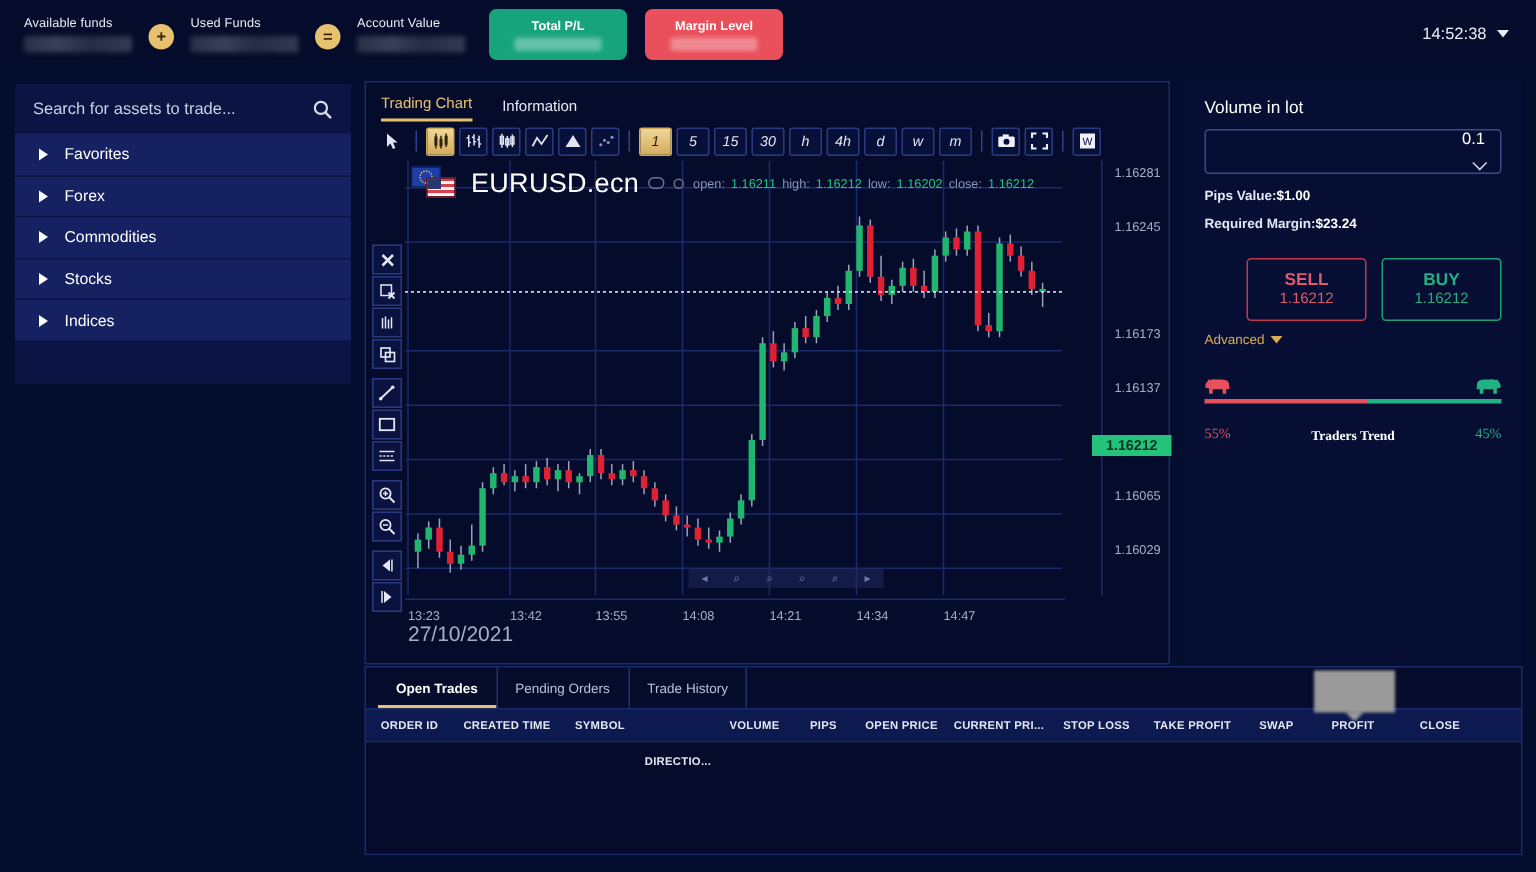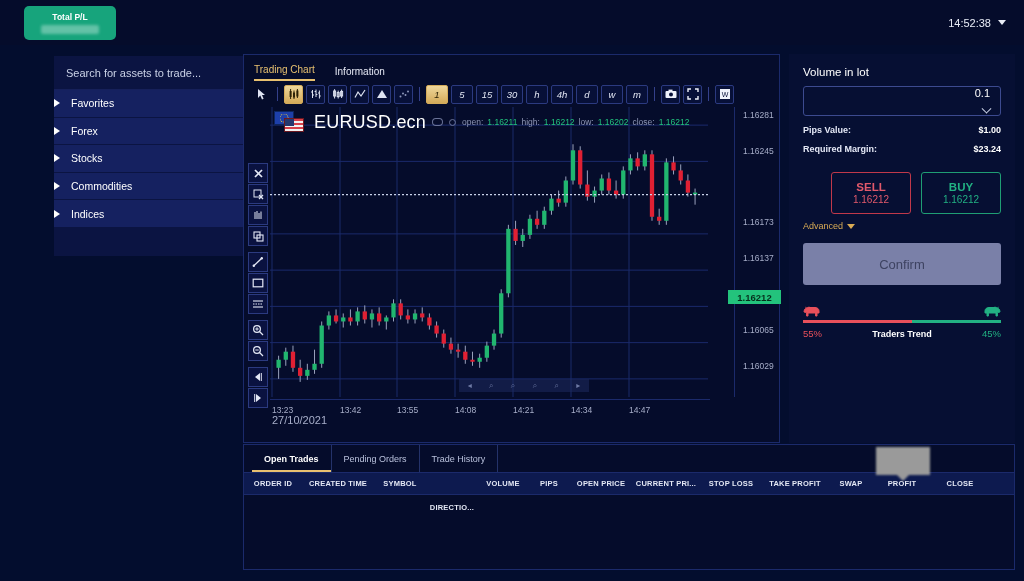--- a/index.html
+++ b/index.html
@@ -46,34 +46,33 @@
   }
   .caret-dn {
     width: 0; height: 0; border-left: 4px solid transparent;
     border-right: 4px solid transparent; border-top: 5px solid #e9edf7;
   }
 
   
   .sidebar {
     position: absolute; left: 10px; top: 56px; width: 224px; height: 200px;
     background: #0b1442;
-    margin-left: 44px;
   }
   .searchrow {
     height: 34px; display: flex; align-items: center; padding: 0 12px;
     border-bottom: 1px solid #16205a; background: #0b1442;
   }
   .searchrow input {
     flex: 1; background: transparent; border: none; outline: none;
     color: #cfd6ea; font-size: 11px; font-family: "Liberation Sans", sans-serif;
   }
   .searchrow input::placeholder { color: #c9d1e6; }
   .sicon { width: 14px; height: 14px; opacity: .92; }
   .catrow {
-    height: 27.6px; display: flex; align-items: center; gap: 11px; 
+    height: 27.6px; display: flex; align-items: center; gap: 11px; padding-left: 16px;
     background: #152160; border-bottom: 1px solid #0b1442; cursor: pointer;
   }
   .catrow .tri {
     width: 0; height: 0; border-top: 4px solid transparent;
     border-bottom: 4px solid transparent; border-left: 6px solid #ffffff;
   }
   .catrow .ctxt { font-size: 10.5px; color: #ffffff; }
 
   
   .chartpanel {
@@ -146,41 +145,41 @@
   .yaxis {
     position: absolute; left: 490px; top: 0; width: 71px; height: 290px;
     border-left: 1px solid #1b2a6b;
   }
   .ytick { position: absolute; left: 8px; font-size: 8.5px; color: #a7aec9; }
   .xaxis {
     position: absolute; left: 26px; top: 292px; width: 440px; height: 40px;
     border-top: 1px solid #1b2a6b;
   }
   .xtick { position: absolute; top: 5px; font-size: 8.5px; color: #a7aec9; }
-  .xdate { position: absolute; top: 14px; font-size: 11px; color: #a7aec9; }
+  .xdate { position: absolute; top: 14px; font-size: 14px; color: #a7aec9; }
   .navstrip {
     position: absolute; left: 215px; top: 272px; width: 130px; height: 13px;
     background: rgba(30,42,95,.55); display: flex; align-items: center;
     justify-content: space-around; z-index: 5;
   }
   .navstrip span { font-size: 8px; color: #6f7ba6; }
 
   
   .tradepanel {
     position: absolute; left: 789px; top: 54px; width: 226px; height: 389px;
     background: #060f33; padding: 12px 14px;
   }
   .tplabel { font-size: 11.5px; color: #ffffff; margin-bottom: 8px; }
   .volsel {
     height: 30px; border: 1px solid #3c4a8f; border-radius: 3px;
     display: flex; align-items: flex-end; justify-content: space-between;
     padding: 0 10px; font-size: 11px; color: #ffffff; cursor: pointer; flex-direction: column;
   }
   .chev { width: 7px; height: 7px; border-right: 1.6px solid #cfd6ea; border-bottom: 1.6px solid #cfd6ea; transform: rotate(45deg) translate(-2px,-2px); }
-  .inforow { display: flex; justify-content: space-between; font-size: 9px; margin-top: 9px; }
+  .inforow { display: flex; justify-content: flex-start; font-size: 9px; margin-top: 9px; }
   .inforow .k { color: #e4e8f6; font-weight: bold; }
   .inforow .v { color: #ffffff; font-weight: bold; }
   .sbrow { display: flex; gap: 10px; margin-top: 18px; }
   .sbbtn {
     flex: 1; height: 42px; border-radius: 3px; display: flex; flex-direction: column;
     align-items: center; justify-content: center; gap: 1px; cursor: pointer; background: transparent;
   }
   .sbbtn.sell { border: 1px solid #c0384a; margin-left: 28px; }
   .sbbtn.buy { border: 1px solid #1f9e74; }
   .sbbtn .t { font-size: 11.5px; font-weight: bold; }
@@ -192,21 +191,21 @@
   .confirm {
     margin-top: 12px; height: 42px; border-radius: 3px; background: #7a80a8;
     display: flex; align-items: center; justify-content: center;
     font-size: 13px; color: #3d4261; cursor: pointer;
   }
   .trend { margin-top: 18px; }
   .trendicons { display: flex; justify-content: space-between; align-items: flex-end; height: 14px; }
   .trendbar { height: 3px; display: flex; margin-top: 3px; }
   .trendbar .l { background: #e8505b; }
   .trendbar .r { background: #22b183; }
-  .trendvals { display: flex; justify-content: space-between; align-items: center; margin-top: 5px; font-size: 9.5px; }
+  .trendvals { display: flex; justify-content: space-between; align-items: center; margin-top: 16px; font-size: 9.5px; font-family: Liberation Serif, serif; }
   .trendvals .lp { color: #e8505b; }
   .trendvals .rp { color: #22b183; }
   .trendvals .mid { color: #ffffff; font-weight: bold; font-size: 9px; }
 
   
   .bottom {
     position: absolute; left: 243px; top: 444px; width: 772px; height: 126px;
     background: #050c2b; border: 1px solid #1b2a6b;
   }
   .btabs { height: 27px; display: flex; align-items: center; padding-left: 8px; }
@@ -232,22 +231,42 @@
     content: ""; position: absolute; left: 50%; bottom: -6px; transform: translateX(-50%);
     border-left: 6px solid transparent; border-right: 6px solid transparent; border-top: 6px solid #9a9a9a;
   }
 </style>
 </head>
 <body>
 
 <div class="app">
 
   <div class="topbar">
+    <div class="fundgroup">
+      <div class="fundcell">
+        <div class="lbl">Available funds</div>
+        <div class="blurval"></div>
+      </div>
+      <div class="op">+</div>
+      <div class="fundcell">
+        <div class="lbl">Used Funds</div>
+        <div class="blurval"></div>
+      </div>
+      <div class="op">=</div>
+      <div class="fundcell">
+        <div class="lbl">Account Value</div>
+        <div class="blurval"></div>
+      </div>
+    </div>
     <div class="pill green">
       <div class="lbl">Total P/L</div>
+      <div class="blurval2"></div>
+    </div>
+    <div class="pill red">
+      <div class="lbl">Margin Level</div>
       <div class="blurval2"></div>
     </div>
     <div class="clock">
       <span>14:52:38</span>
       <span class="caret-dn"></span>
     </div>
   </div>
 
   <div class="sidebar">
     <div class="searchrow">
@@ -261,25 +280,25 @@
       <div class="catrow">
         <span class="tri"></span>
         <span class="ctxt">Favorites</span>
       </div>
       <div class="catrow">
         <span class="tri"></span>
         <span class="ctxt">Forex</span>
       </div>
       <div class="catrow">
         <span class="tri"></span>
-        <span class="ctxt">Stocks</span>
+        <span class="ctxt">Commodities</span>
       </div>
       <div class="catrow">
         <span class="tri"></span>
-        <span class="ctxt">Commodities</span>
+        <span class="ctxt">Stocks</span>
       </div>
       <div class="catrow">
         <span class="tri"></span>
         <span class="ctxt">Indices</span>
       </div>
     </div>
   </div>
 
   <div class="chartpanel">
 
@@ -693,21 +712,20 @@
       </div>
       <div class="sbbtn buy">
         <span class="t">BUY</span>
         <span class="p">1.16212</span>
       </div>
     </div>
     <div class="adv">
       <span>Advanced</span>
       <span class="tri"></span>
     </div>
-    <div class="confirm">Confirm</div>
 
     <div class="trend">
       <div class="trendicons">
         <svg width="17" height="12" viewBox="0 0 17 12">
           <path d="M1 7 C1 4 3 2.5 6 2.5 L12 2.5 C14.5 2.5 16 4 16 6 L16 8 L14 8 L14 11 L12.6 11 L12.6 8 L5 8 L5 11 L3.6 11 L3.6 7.6 Z M2.4 2.2 L4.4 4 M6 1.6 L6.6 3.4" fill="#e8505b" stroke="#e8505b" stroke-width="1"></path>
         </svg>
         <svg width="17" height="12" viewBox="0 0 17 12">
           <path d="M16 7 C16 4 14 2.5 11 2.5 L5 2.5 C2.5 2.5 1 4 1 6 L1 8 L3 8 L3 11 L4.4 11 L4.4 8 L12 8 L12 11 L13.4 11 L13.4 7.6 Z M14.6 2.2 L12.6 4 M11 1.6 L10.4 3.4" fill="#22b183" stroke="#22b183" stroke-width="1"></path>
         </svg>
       </div>

